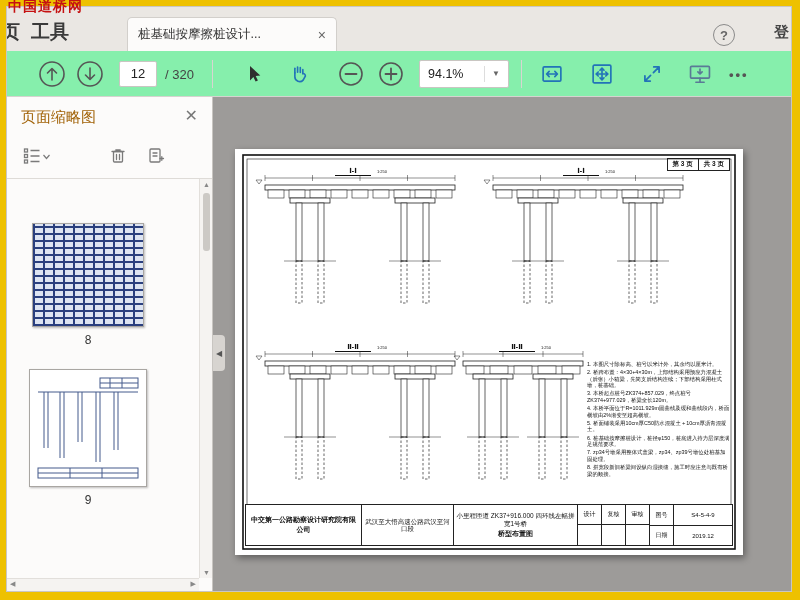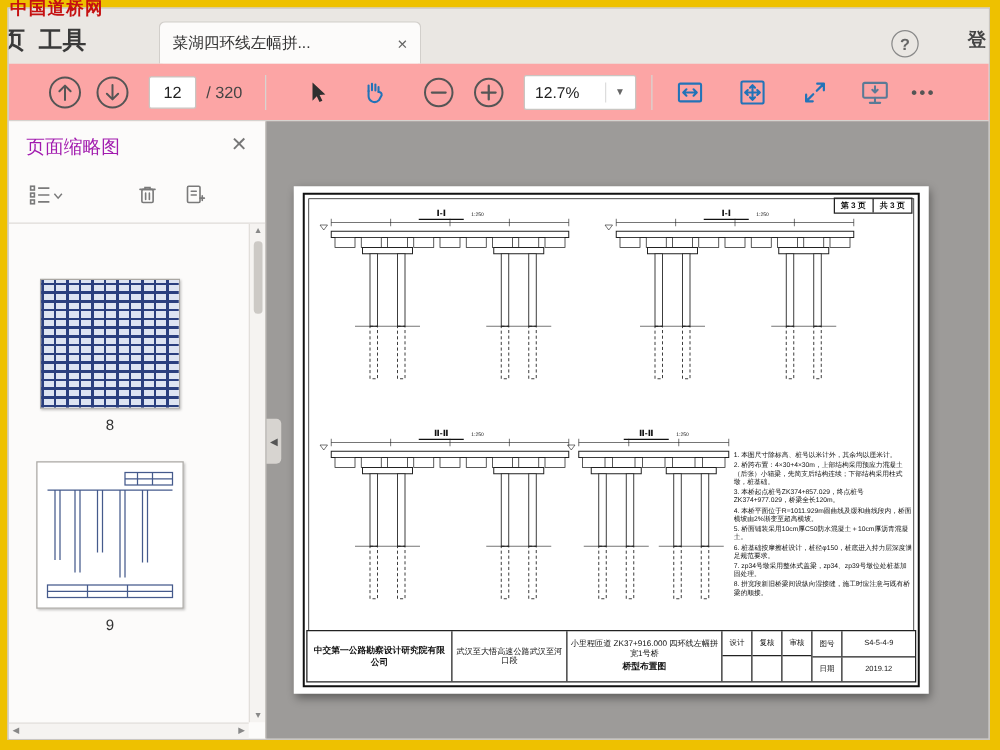--- a/index.html
+++ b/index.html
@@ -10,33 +10,33 @@
   
   .tabbar{position:absolute;left:0;top:0;right:0;height:44px;background:#eae7e3;}
   .ribbon-partial{position:absolute;left:-6px;top:12px;font-size:19px;font-weight:bold;color:#3a3a3a;}
   .ribbon-tools{position:absolute;left:24px;top:12px;font-size:19px;font-weight:bold;color:#3a3a3a;}
   .doc-tab{position:absolute;left:120px;top:10px;width:210px;height:34px;background:#fcfbfa;border:1px solid #d2cfcb;border-bottom:none;border-radius:5px 5px 0 0;display:flex;align-items:center;padding:0 10px;}
   .doc-tab .tab-title{font-size:12.5px;color:#333;white-space:nowrap;overflow:hidden;text-overflow:ellipsis;flex:1;}
   .doc-tab .tab-close{font-size:14px;color:#666;margin-left:8px;cursor:pointer;}
   .help-btn{position:absolute;right:56px;top:17px;width:22px;height:22px;border:1.5px solid #8a8a8a;border-radius:50%;display:flex;align-items:center;justify-content:center;font-size:13px;font-weight:bold;color:#666;}
   .login-btn{position:absolute;right:-3px;top:16px;width:20px;overflow:hidden;font-size:15px;font-weight:bold;color:#444;}
   
-  .toolbar{position:absolute;left:0;top:44px;right:0;height:46px;background:#fca5a5;border-bottom:1px solid #d6d3cf;}
+  .toolbar{position:absolute;left:0;top:44px;right:0;height:46px;background:#86efac;border-bottom:1px solid #d6d3cf;}
   .titem{position:absolute;top:50%;transform:translateY(-50%);display:flex;align-items:center;justify-content:center;}
   .tdivider{width:1px;height:28px;background:#d8d5d1;}
   .pagebox{width:38px;height:26px;border:1px solid #c9c6c2;background:#fff;border-radius:2px;font-size:13px;color:#222;display:flex;align-items:center;justify-content:center;}
   .pagetotal{font-size:13px;color:#444;}
   .zoombox{width:90px;height:28px;border:1px solid #c9c6c2;background:#fff;border-radius:2px;font-size:12.5px;color:#222;display:flex;align-items:center;padding:0 8px;justify-content:space-between;}
   .zoombox .caret{font-size:8px;color:#666;border-left:1px solid #ddd;padding-left:7px;height:16px;display:flex;align-items:center;}
   .morebtn{font-size:13px;color:#555;letter-spacing:2px;font-weight:bold;}
   
   .content{position:absolute;left:0;top:90px;right:0;bottom:0;}
   .sidebar{position:absolute;left:0;top:0;bottom:0;width:206px;background:#fcfbfa;border-right:1px solid #c8c5c1;}
   .panel-header{position:relative;height:40px;border-bottom:0;}
-  .panel-title{position:absolute;left:14px;top:11px;font-size:15px;color:#a21caf;}
+  .panel-title{position:absolute;left:14px;top:11px;font-size:15px;color:#a16207;}
   .panel-close{position:absolute;right:14px;top:9px;font-size:16px;color:#777;cursor:pointer;}
   .panel-tools{position:relative;height:42px;border-bottom:1px solid #dedbd7;}
   .ptool{position:absolute;top:8px;}
   .thumbs{position:absolute;left:0;top:82px;right:0;bottom:13px;overflow:hidden;}
   .thumbwrap{position:absolute;display:flex;flex-direction:column;align-items:center;cursor:pointer;}
   .thumb-img{background:#fff;border:1px solid #a9a6a2;box-shadow:1px 1px 2px rgba(0,0,0,.25);}
   .thumb-label{margin-top:6px;font-size:12px;color:#333;}
   .t8-grid{width:100%;height:100%;background:
      repeating-linear-gradient(0deg,#2a3f7e 0 2px,rgba(0,0,0,0) 2px 7px),
      repeating-linear-gradient(90deg,#2a3f7e 0 2px,#dde4f2 2px 10px);}
@@ -76,21 +76,21 @@
 
 <div class="frame">
   <div class="watermark">中国道桥网</div>
 
   <div class="window">
 
     <div class="tabbar">
       <div class="ribbon-partial">页</div>
       <div class="ribbon-tools">工具</div>
       <div class="doc-tab">
-        <span class="tab-title">菜湖四环线左幅拼...</span>
+        <span class="tab-title">桩基础按摩擦桩设计...</span>
         <span class="tab-close">×</span>
       </div>
       <div class="help-btn">?</div>
       <div class="login-btn">登</div>
     </div>
 
     <div class="toolbar">
       <div class="titem" style="left:30px">
         <svg width="30" height="30" viewBox="0 0 30 30">
             <circle cx="15" cy="15" r="12" fill="none" stroke="#555" stroke-width="1.6"></circle>
@@ -128,21 +128,21 @@
             <path d="M8.5 14 H19.5" stroke="#555" stroke-width="1.8" stroke-linecap="round"></path>
           </svg>
       </div>
       <div class="titem" style="left:370px">
         <svg width="28" height="28" viewBox="0 0 28 28">
             <circle cx="14" cy="14" r="11" fill="none" stroke="#555" stroke-width="1.6"></circle>
             <path d="M8.5 14 H19.5 M14 8.5 V19.5" stroke="#555" stroke-width="1.8" stroke-linecap="round"></path>
           </svg>
       </div>
       <div class="titem zoombox" style="left:412px">
-        <span>12.7%</span>
+        <span>94.1%</span>
         <span class="caret">▼</span>
       </div>
       <div class="titem tdivider" style="left:514px"></div>
       <div class="titem" style="left:532px">
         <svg width="26" height="26" viewBox="0 0 22 22">
             <g stroke="#2273b8" stroke-width="1.4" fill="none" stroke-linecap="round" stroke-linejoin="round">
               <rect x="3.5" y="5" width="15" height="12" rx="1"></rect>
               <path d="M6.5 11 h9 M8.6 8.8 l-2.2 2.2 2.2 2.2 M13.4 8.8 l2.2 2.2 -2.2 2.2"></path>
             </g>
           </svg>

